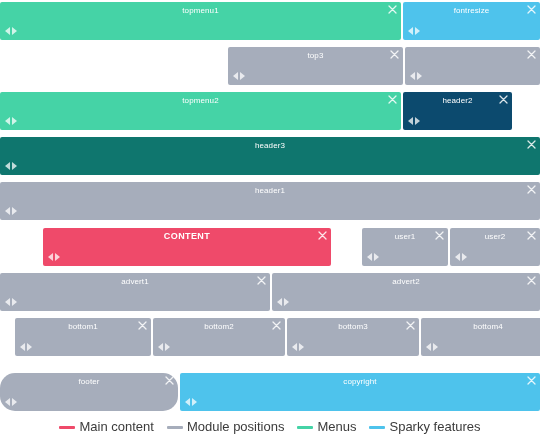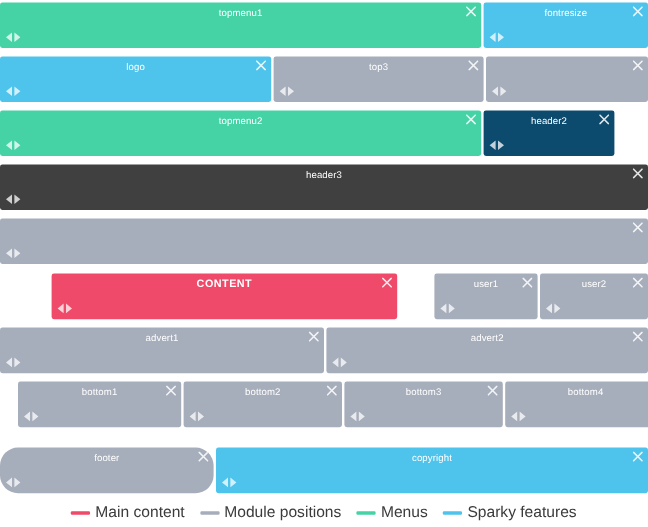--- a/index.html
+++ b/index.html
@@ -136,32 +136,20 @@
               <path d="M1 1 L8 8 M8 1 L1 8" stroke="#ffffff" stroke-width="1.3" stroke-linecap="round" fill="none"></path>
             </svg>
           </span>
           <div class="arrows">
             <span class="arrow arrow-left"></span>
             <span class="arrow arrow-right"></span>
           </div>
         </div>
       </div>
       <div class="row" style="top: 47px;">
-        <div class="block" style="left: 0px; width: 226px; background: rgb(78, 195, 236);">
-          <div class="label">logo</div>
-          <span class="close-icon">
-            <svg width="9" height="9" viewBox="0 0 9 9">
-              <path d="M1 1 L8 8 M8 1 L1 8" stroke="#ffffff" stroke-width="1.3" stroke-linecap="round" fill="none"></path>
-            </svg>
-          </span>
-          <div class="arrows">
-            <span class="arrow arrow-left"></span>
-            <span class="arrow arrow-right"></span>
-          </div>
-        </div>
         <div class="block" style="left: 228px; width: 175px; background: rgb(166, 173, 187);">
           <div class="label">top3</div>
           <span class="close-icon">
             <svg width="9" height="9" viewBox="0 0 9 9">
               <path d="M1 1 L8 8 M8 1 L1 8" stroke="#ffffff" stroke-width="1.3" stroke-linecap="round" fill="none"></path>
             </svg>
           </span>
           <div class="arrows">
             <span class="arrow arrow-left"></span>
             <span class="arrow arrow-right"></span>
@@ -199,35 +187,36 @@
               <path d="M1 1 L8 8 M8 1 L1 8" stroke="#ffffff" stroke-width="1.3" stroke-linecap="round" fill="none"></path>
             </svg>
           </span>
           <div class="arrows">
             <span class="arrow arrow-left"></span>
             <span class="arrow arrow-right"></span>
           </div>
         </div>
       </div>
       <div class="row" style="top: 137px;">
-        <div class="block" style="left: 0px; width: 540px; background: #404040;">
+        <div class="block" style="left: 0px; width: 540px; background: #0f766e;">
           <div class="label">header3</div>
           <span class="close-icon">
             <svg width="9" height="9" viewBox="0 0 9 9">
               <path d="M1 1 L8 8 M8 1 L1 8" stroke="#ffffff" stroke-width="1.3" stroke-linecap="round" fill="none"></path>
             </svg>
           </span>
           <div class="arrows">
             <span class="arrow arrow-left"></span>
             <span class="arrow arrow-right"></span>
           </div>
         </div>
       </div>
       <div class="row" style="top: 182px;">
         <div class="block" style="left: 0px; width: 540px; background: rgb(166, 173, 187);">
+          <div class="label">header1</div>
           <span class="close-icon">
             <svg width="9" height="9" viewBox="0 0 9 9">
               <path d="M1 1 L8 8 M8 1 L1 8" stroke="#ffffff" stroke-width="1.3" stroke-linecap="round" fill="none"></path>
             </svg>
           </span>
           <div class="arrows">
             <span class="arrow arrow-left"></span>
             <span class="arrow arrow-right"></span>
           </div>
         </div>

